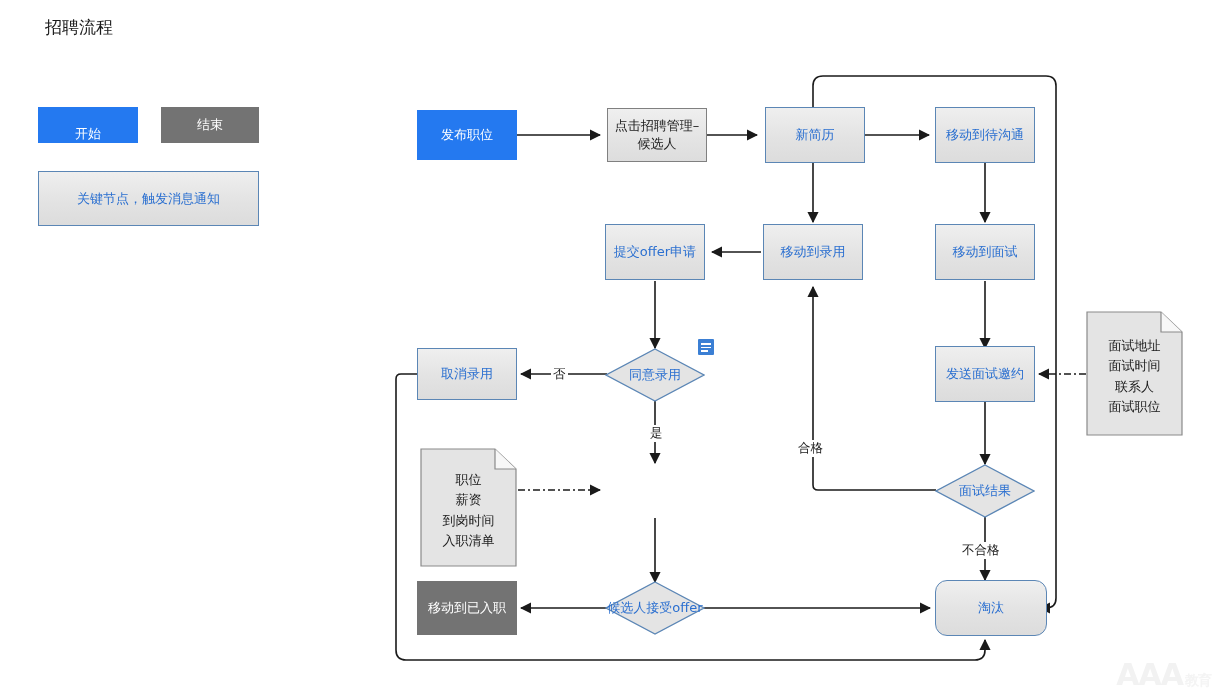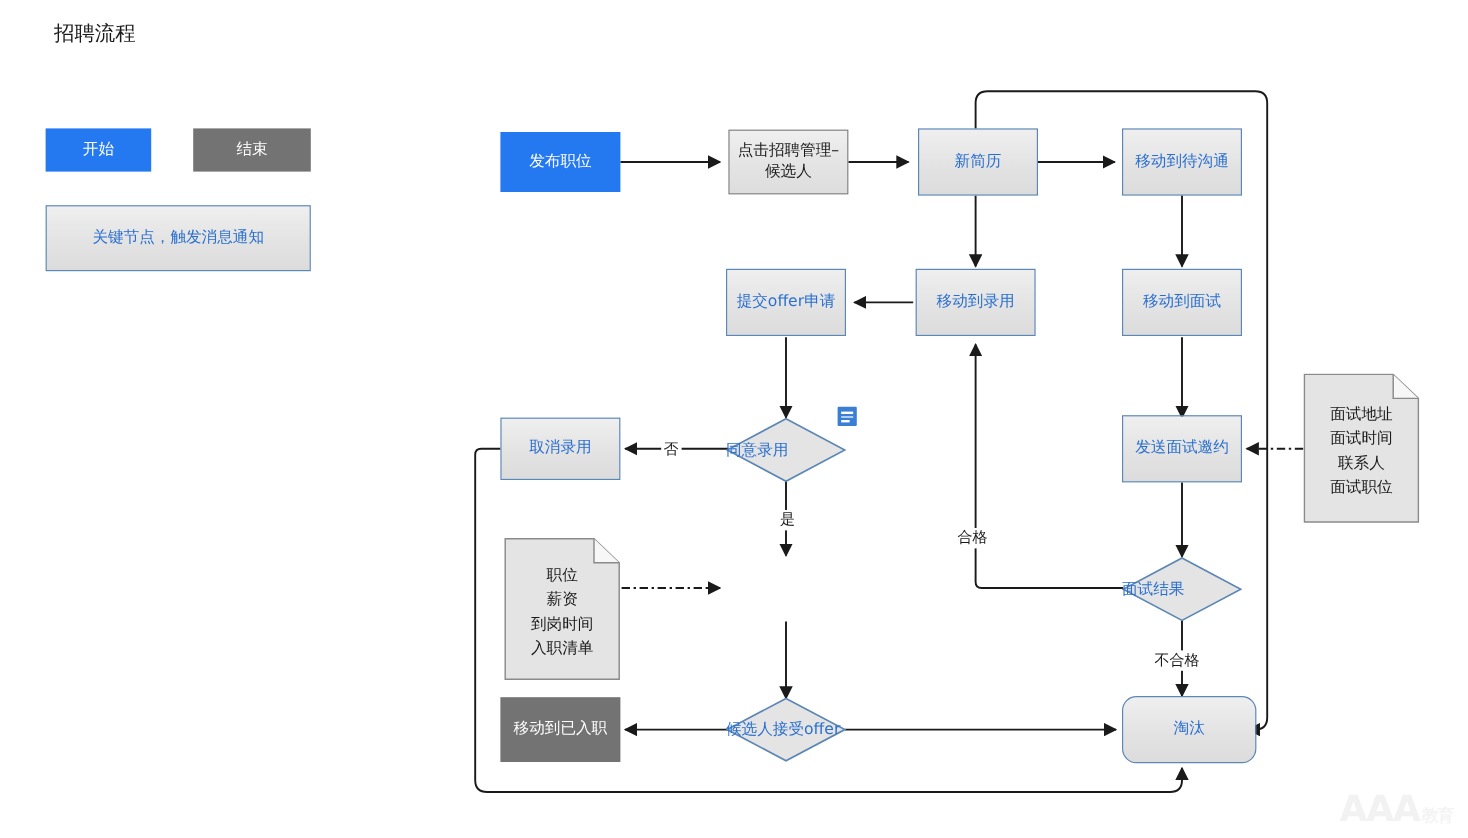--- a/index.html
+++ b/index.html
@@ -60,21 +60,21 @@
   .n-proc {
     background: linear-gradient(to bottom, #efefef 0%, #e4e4e4 55%, #dddddd 100%);
     border: 1px solid #808080;
     color: #1a1a1a;
   }
   
   .diamond {
     position: absolute;
     display: flex;
     align-items: center;
-    justify-content: flex-start;
+    justify-content: center;
   }
   .diamond .dshape {
     position: absolute;
     left: 0; top: 0;
     width: 100%; height: 100%;
   }
   .diamond .dlabel {
     position: relative;
     z-index: 2;
     font-size: 13px;
@@ -209,21 +209,21 @@
       <path d="M985,402 L985,464" marker-end="url(#ah)"></path>
 
       <path d="M936,490 L818,490 Q813,490 813,485 L813,287" marker-end="url(#ah)"></path>
 
       <path d="M985,517 L985,580" marker-end="url(#ah)"></path>
 
       <path d="M417,374 L401,374 Q396,374 396,379 L396,650 Q396,660 406,660 L975,660 Q985,660 985,650 L985,640" marker-end="url(#ah)"></path>
     </g>
   </svg>
 
-  <div class="node n-start" style="left:38px; top:107px; width:88px; height:36px;">
+  <div class="node n-start" style="left:38px; top:107px; width:100px; height:36px;align-items:flex-end;">
     <span>开始</span>
   </div>
 
   <div class="node n-end" style="left:161px; top:107px; width:98px; height:36px;">
     <span>结束</span>
   </div>
 
   <div class="node n-key" style="left:38px; top:171px; width:221px; height:55px;">
     <span>关键节点，触发消息通知</span>
   </div>

